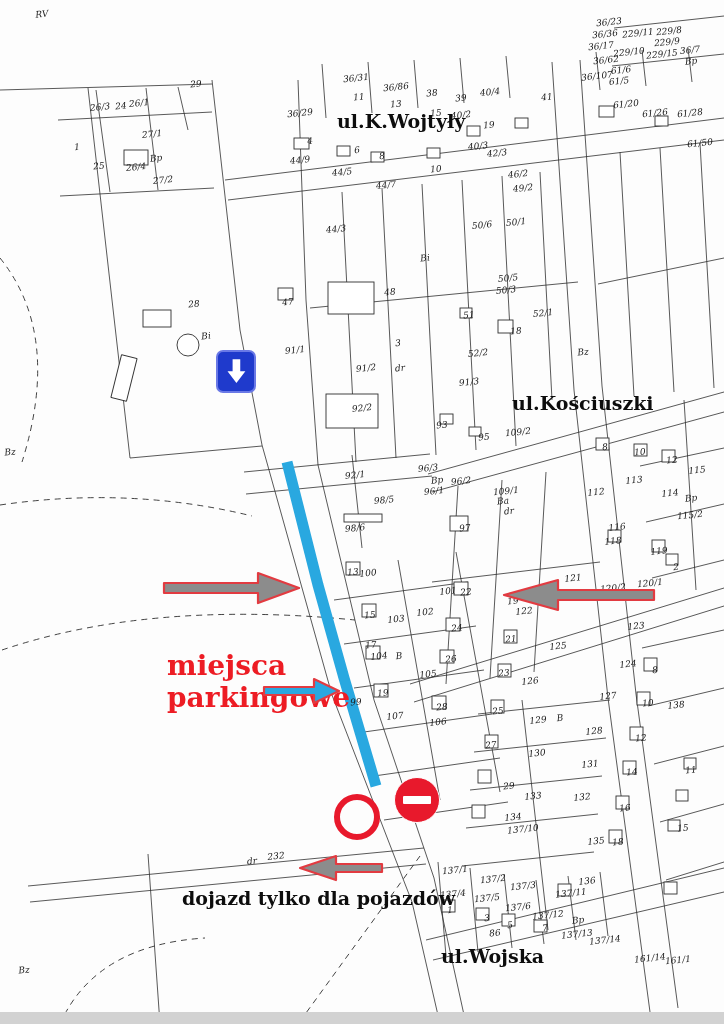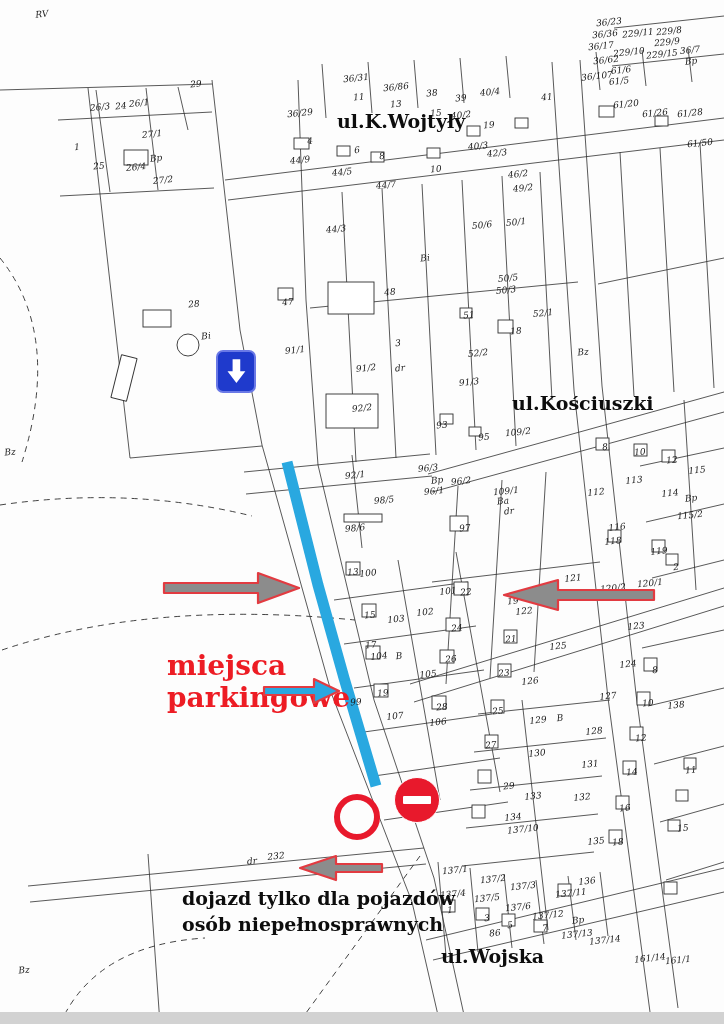--- a/index.html
+++ b/index.html
@@ -391,21 +391,20 @@
   <span class="street" style="left:337px;top:110px;">ul.K.Wojtyły</span>
   <span class="street" style="left:512px;top:392px;">ul.Kościuszki</span>
   <span class="street" style="left:441px;top:945px;">ul.Wojska</span>
 
   <div class="red-note parking-note">
     <div>miejsca</div>
     <div>parkingowe</div>
   </div>
   <div class="access-note">
     <div>dojazd tylko dla pojazdów</div>
-    <div>osób niepełnosprawnych</div>
   </div>
 
   <div class="sign oneway">
     <svg width="34" height="34" viewBox="0 0 40 40">
       <polygon points="16,5 25,5 25,19 31,19 20.5,33 10,19 16,19" fill="#ffffff"></polygon>
     </svg>
   </div>
   <div class="sign noentry">
     <div class="bar"></div>
   </div>

